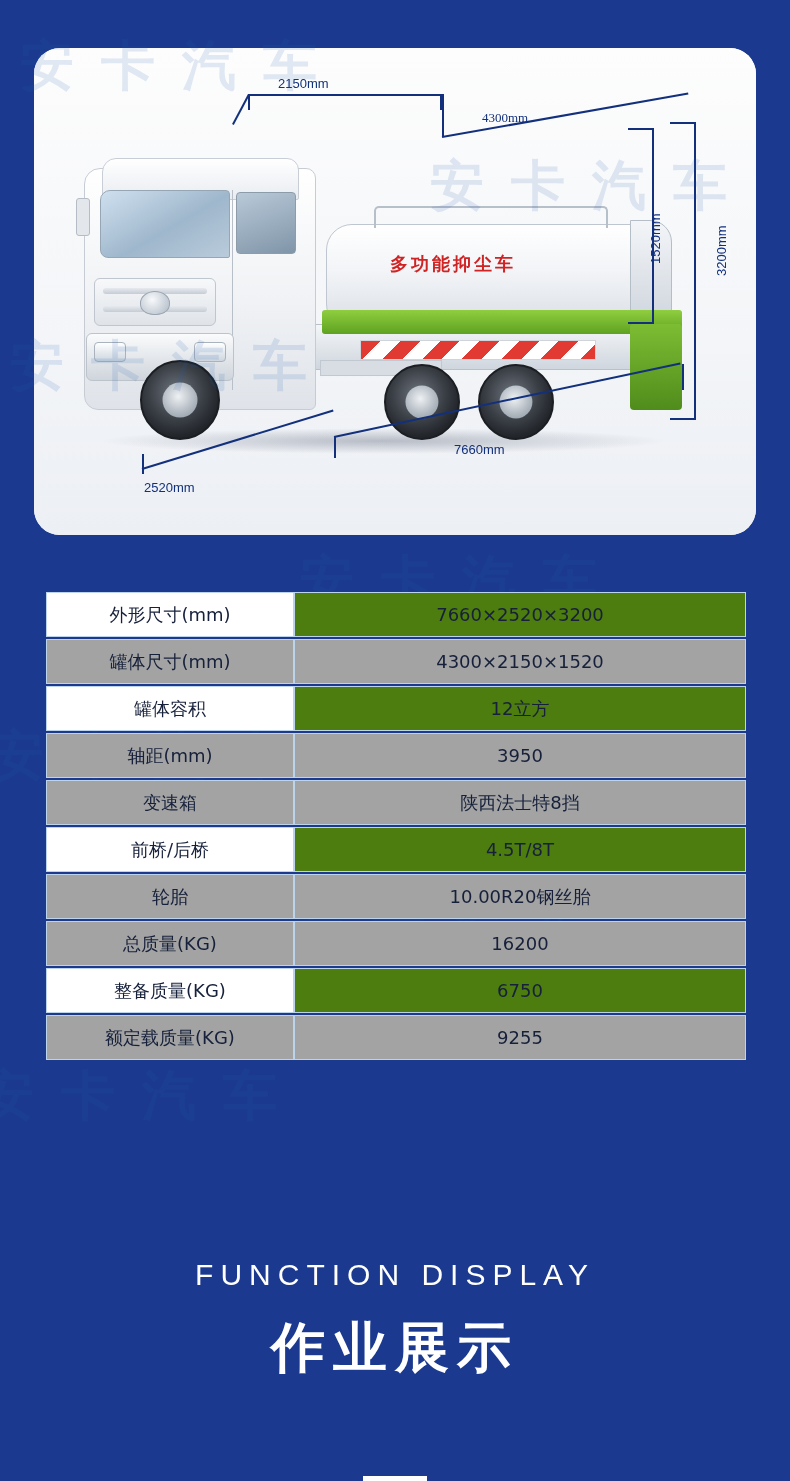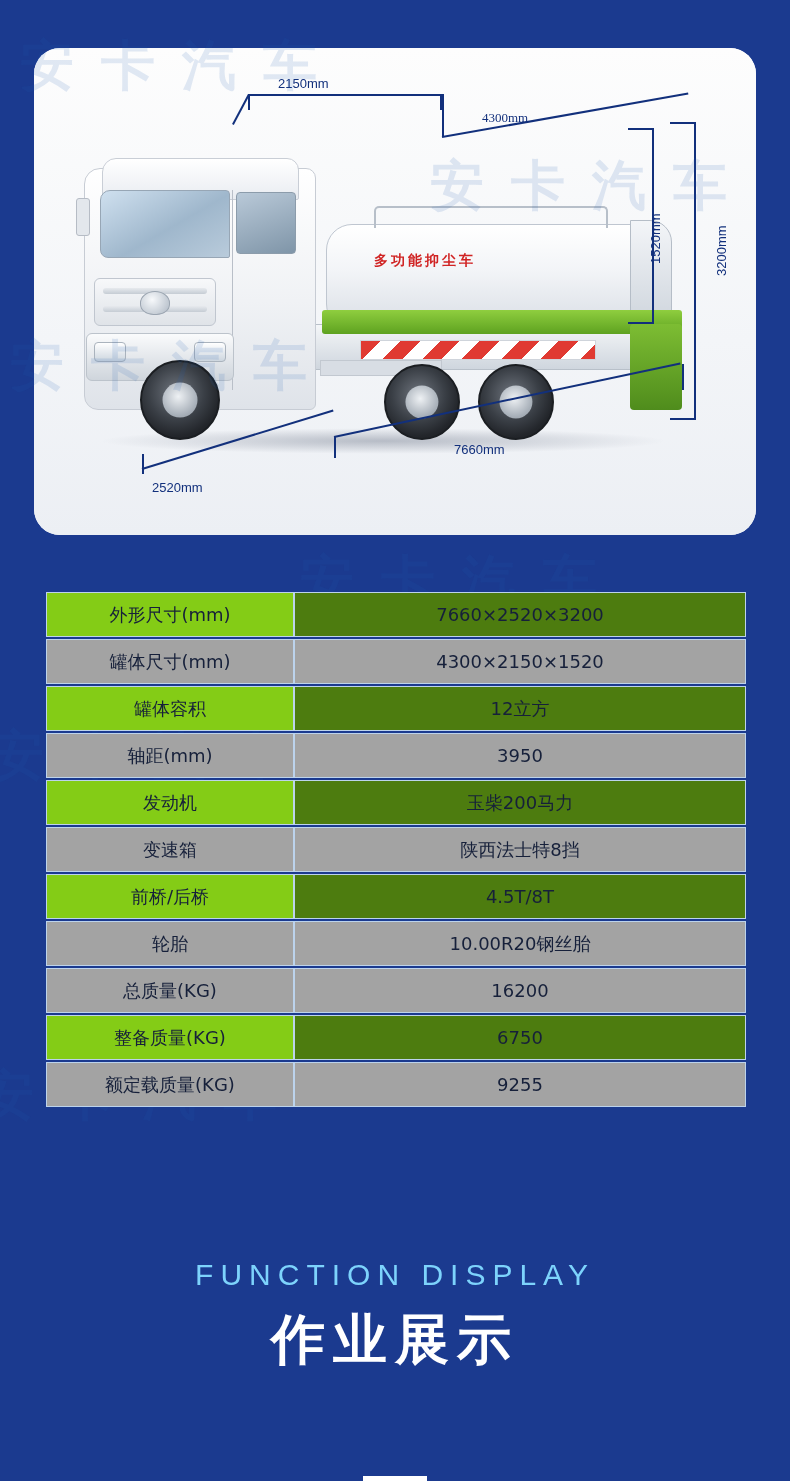--- a/index.html
+++ b/index.html
@@ -241,24 +241,24 @@
     left: 556px;
     top: 92px;
     width: 40px;
     height: 110px;
     background: linear-gradient(180deg,#f3f5f8,#ccd3db);
     border: 1px solid #b5bdc7;
     border-radius: 0 22px 22px 0;
   }
   .tank-text {
     position: absolute;
-    left: 300px;
+    left: 316px;
     top: 124px;
     color: #d02323;
-    font-size: 14px;
+    font-size: 18px;
     letter-spacing: 3px;
     font-family: "DejaVu Sans", sans-serif;
     font-weight: bold;
   }
   .tank-rail {
     position: absolute;
     left: 300px;
     top: 78px;
     width: 230px;
     height: 20px;
@@ -340,21 +340,21 @@
   table.spec td {
     height: 41px;
     font-size: 18px;
     color: #16203a;
     text-align: center;
     font-family: "DejaVu Sans", "Liberation Sans", sans-serif;
   }
   table.spec td.k {
     width: 244px;
     border: 1px solid #bcd3ec;
-    background: #84cc16;
+    background: #ffffff;
   }
   table.spec td.v {
     border: 1px solid #bcd3ec;
     background: #4d7c0f;
   }
   table.spec tr.alt td.k,
   table.spec tr.alt td.v {
     background: #a3a3a3;
   }
 
@@ -364,27 +364,27 @@
     left: 0;
     top: 1186px;
     width: 790px;
     height: 295px;
     background: #1b3a8f;
     z-index: 5;
     text-align: center;
   }
   .fd-en {
     margin-top: 72px;
-    color: #7dd3fc;
+    color: #ffffff;
     font-size: 30px;
     letter-spacing: 7px;
     font-family: "Liberation Sans", sans-serif;
   }
   .fd-cn {
-    margin-top: 12px;
+    margin-top: 20px;
     color: #ffffff;
     font-size: 54px;
     font-weight: bold;
     letter-spacing: 8px;
     font-family: "DejaVu Sans", sans-serif;
   }
   .fd-sub {
     margin-top: 14px;
     color: #ffffff;
     font-size: 21px;
@@ -472,21 +472,21 @@
       <div class="dim-line" style="left:594px; top:274px; width:26px; height:2px;"></div>
       <div class="dim-label vert" style="left:614px; top:216px;">1520mm</div>
 
       <div class="dim-line" style="left:660px; top:74px; width:2px; height:298px;"></div>
       <div class="dim-line" style="left:636px; top:74px; width:26px; height:2px;"></div>
       <div class="dim-line" style="left:636px; top:370px; width:26px; height:2px;"></div>
       <div class="dim-label vert" style="left:680px; top:228px;">3200mm</div>
 
       <div class="dim-line" style="left:108px; top:420px; width:200px; height:2px; transform:rotate(-17deg); transform-origin:left center;"></div>
       <div class="dim-line" style="left:108px; top:406px; width:2px; height:20px;"></div>
-      <div class="dim-label" style="left:110px; top:432px;margin-left:8px;">2520mm</div>
+      <div class="dim-label" style="left:110px; top:432px;">2520mm</div>
 
       <div class="dim-line" style="left:300px; top:388px; width:354px; height:2px; transform:rotate(-12deg); transform-origin:left center;"></div>
       <div class="dim-line" style="left:300px; top:388px; width:2px; height:22px;"></div>
       <div class="dim-line" style="left:648px; top:316px; width:2px; height:26px;"></div>
       <div class="dim-label" style="left:420px; top:394px;">7660mm</div>
     </div>
   </div>
 
   <div class="spec-wrap">
     <table class="spec">
@@ -500,24 +500,20 @@
           <td class="v">4300×2150×1520</td>
         </tr>
         <tr>
           <td class="k">罐体容积</td>
           <td class="v">12立方</td>
         </tr>
         <tr class="alt">
           <td class="k">轴距(mm)</td>
           <td class="v">3950</td>
         </tr>
-        <tr>
-          <td class="k">发动机</td>
-          <td class="v">玉柴200马力</td>
-        </tr>
         <tr class="alt">
           <td class="k">变速箱</td>
           <td class="v">陕西法士特8挡</td>
         </tr>
         <tr>
           <td class="k">前桥/后桥</td>
           <td class="v">4.5T/8T</td>
         </tr>
         <tr class="alt">
           <td class="k">轮胎</td>

